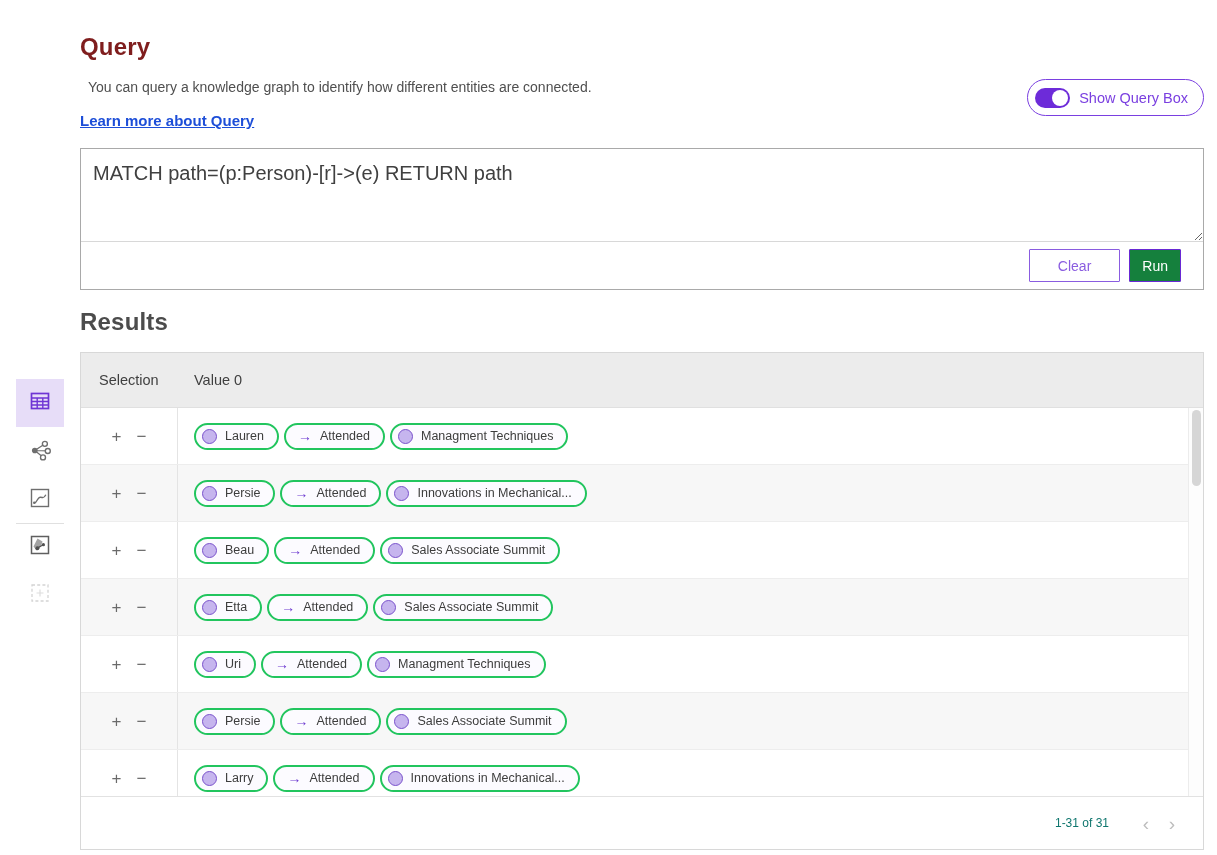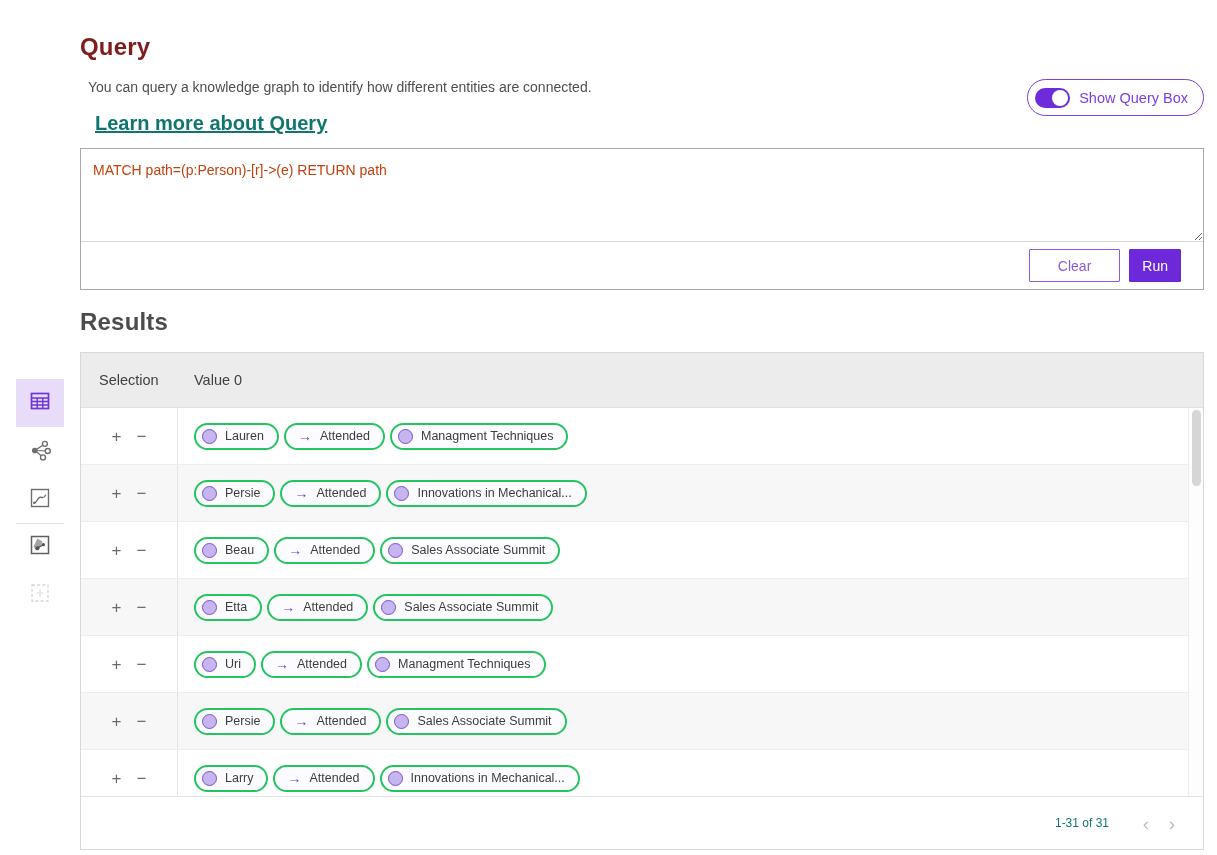--- a/index.html
+++ b/index.html
@@ -9,42 +9,42 @@
     background:#ffffff;
     font-family:"Liberation Sans", sans-serif;
     -webkit-font-smoothing:antialiased;
   }
   .content { margin:0 13px 0 80px; }
 
   
   h1.page-title { margin:33px 0 0 0; font-size:24px; font-weight:700; color:#7f1d1d; letter-spacing:.2px; }
   .intro-row { position:relative; margin-top:18px; height:48px; }
   .desc { margin:8px; font-size:14px; color:#4f4f4f; }
-  .learn-link { display:inline-block; margin-top:9px; font-size:20px; font-weight:700; color:#0f766e; text-decoration:underline; cursor:pointer;margin-left:15px; }
+  .learn-link { display:inline-block; margin-top:9px; font-size:15px; font-weight:700; color:#1d4ed8; text-decoration:underline; cursor:pointer; }
 
   .toggle-pill {
     position:absolute; right:0; top:0; height:37px;
     border:1.5px solid #7a3fe0; border-radius:19px;
     display:flex; align-items:center; gap:9px; padding:0 15px 0 7px;
     cursor:pointer; background:#fff;
   }
   .switch { width:35px; height:20px; background:#6d2bd9; border-radius:10px; position:relative; flex:none; }
   .knob { position:absolute; right:2px; top:2px; width:16px; height:16px; background:#fff; border-radius:50%; }
   .toggle-label { color:#7a3fe0; font-size:14.5px; white-space:nowrap; }
 
   .query-box { margin-top:21px; border:1px solid #a9a9a9; background:#fff; }
   .query-input {
     display:block; width:100%; height:93px; border:none; border-bottom:1px solid #d8d8d8;
-    padding:13px 12px; font-family:"Liberation Sans", sans-serif; font-size:14px; color:#c2410c;
+    padding:13px 12px; font-family:"Liberation Sans", sans-serif; font-size:20px; color:#404040;
     resize:vertical; outline:none; background:#fff;
   }
   .query-footer { height:47px; display:flex; align-items:center; justify-content:flex-end; gap:9px; padding-right:22px; }
   .btn { height:33px; font-family:"Liberation Sans", sans-serif; font-size:14px; cursor:pointer; border-radius:1px; }
   .btn-clear { min-width:61px; background:#fff; border:1px solid #8a5ce0; color:#8a5ce0; padding:0 28px; }
-  .btn-run { min-width:49px; background:#6d28d9; border:1px solid #6929d4; color:#fff; padding:0 12px; }
+  .btn-run { min-width:49px; background:#15803d; border:1px solid #6929d4; color:#fff; padding:0 12px; }
 
   
   h2.results-title { margin:18px 0 0 0; font-size:24px; font-weight:700; color:#4c4c4c; letter-spacing:.2px; }
   .results-area { display:flex; margin:16px 13px 0 0; }
 
   .view-sidebar { width:80px; flex:none; position:relative; }
   .vs-item { position:absolute; left:16px; width:48px; display:flex; align-items:center; justify-content:center; cursor:pointer; }
   .vs-selected { top:27px; height:48px; background:#e7ddf8; }
   .vs-2 { top:86px; height:28px; }
   .vs-3 { top:134px; height:28px; }

